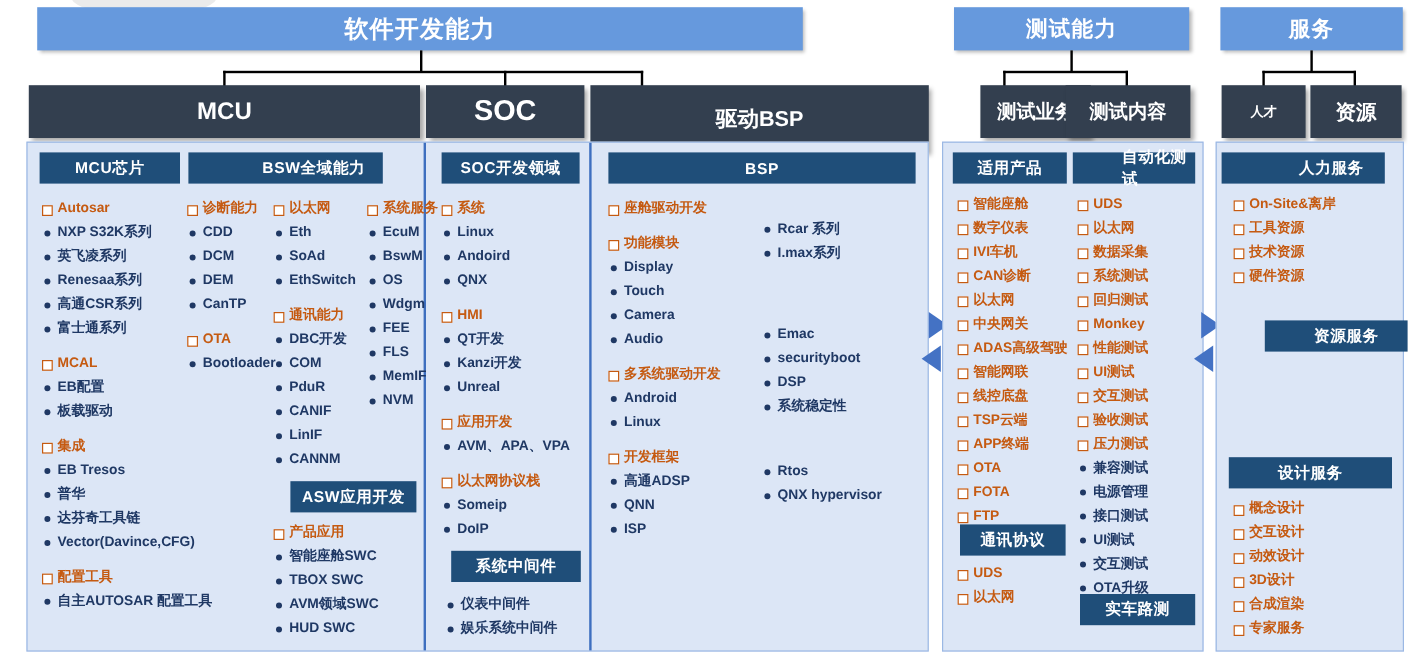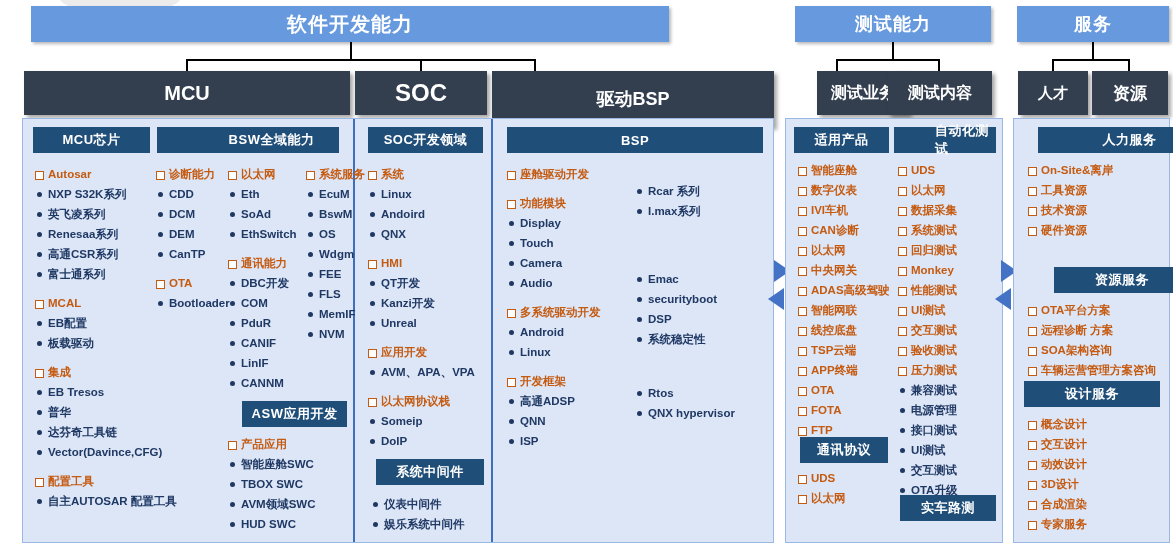--- a/index.html
+++ b/index.html
@@ -34,21 +34,21 @@
     font-weight:bold;
     display:flex; align-items:center; justify-content:center;
     box-shadow:3px 3px 4px rgba(0,0,0,.35);
     text-align:center;
   }
   #lvl2-mcu { left:24px;  top:71px; width:326px; height:44px; font-size:20px; }
   #lvl2-soc { left:355px; top:71px; width:132px; height:44px; font-size:24px; }
   #lvl2-bsp { left:492px; top:71px; width:282px; height:56px; font-size:18px; }
   #lvl2-tb  { left:817px; top:71px; width:92px;  height:44px; font-size:16px; }
   #lvl2-tc  { left:888px; top:71px; width:104px; height:44px; font-size:16px; }
-  #lvl2-rc  { left:1018px;top:71px; width:70px;  height:44px; font-size:15px; }
+  #lvl2-rc  { left:1018px;top:71px; width:70px;  height:44px; font-size:11px; }
   #lvl2-rs  { left:1092px;top:71px; width:76px;  height:44px; font-size:17px; }
 
   
   .ln { position:absolute; background:#000; }
 
   
   .panel {
     position:absolute;
     background:#DCE6F6;
     border:1px solid #9BB8E4;
@@ -151,21 +151,21 @@
   <div class="lvl2" id="lvl2-tb">测试业务</div>
   <div class="lvl2" id="lvl2-tc">测试内容</div>
   <div class="lvl2" id="lvl2-rc">人才</div>
   <div class="lvl2" id="lvl2-rs">资源</div>
 
   <div class="panel" id="panel-sw">
     <div class="vdiv" style="left:330px;"></div>
     <div class="vdiv" style="left:468px;"></div>
 
     <div class="sechead" style="left:10px;top:8px;width:117px;height:26px;">MCU芯片</div>
-    <div class="sechead" style="left:134px;top:8px;width:182px;height:26px;padding-left:47px;">BSW全域能力</div>
+    <div class="sechead" style="left:134px;top:8px;width:162px;height:26px;padding-left:47px;">BSW全域能力</div>
     <div class="sechead" style="left:219px;top:282px;width:105px;height:26px;">ASW应用开发</div>
     <div class="sechead" style="left:345px;top:8px;width:115px;height:26px;">SOC开发领域</div>
     <div class="sechead" style="left:353px;top:340px;width:108px;height:26px;">系统中间件</div>
     <div class="sechead" style="left:484px;top:8px;width:256px;height:26px;">BSP</div>
 
     <div class="col" style="left:12px;top:48px;width:120px;">
         <div class="item sq">
           <span class="mk"></span>
           <span class="tx">Autosar</span>
         </div>
@@ -683,21 +683,21 @@
           <span class="mk"></span>
           <span class="tx">OTA升级</span>
         </div>
       </div>
   </div>
 
   <div class="tri right" style="left:1001px;top:260px;"></div>
   <div class="tri left" style="left:995px;top:288px;"></div>
 
   <div class="panel" id="panel-svc">
-    <div class="sechead" style="left:24px;top:8px;width:136px;height:26px;padding-left:47px;">人力服务</div>
+    <div class="sechead" style="left:4px;top:8px;width:136px;height:26px;padding-left:47px;">人力服务</div>
     <div class="sechead" style="left:10px;top:148px;width:136px;height:26px;margin-left:30px;">资源服务</div>
     <div class="sechead" style="left:10px;top:262px;width:136px;height:26px;">设计服务</div>
 
     <div class="col" style="left:14px;top:44px;width:140px;">
         <div class="item sq">
           <span class="mk"></span>
           <span class="tx">On-Site&amp;离岸</span>
         </div>
         <div class="item sq">
           <span class="mk"></span>
@@ -705,38 +705,20 @@
         </div>
         <div class="item sq">
           <span class="mk"></span>
           <span class="tx">技术资源</span>
         </div>
         <div class="item sq">
           <span class="mk"></span>
           <span class="tx">硬件资源</span>
         </div>
       </div>
-    <div class="col" style="left:14px;top:184px;width:142px;">
-        <div class="item sq">
-          <span class="mk"></span>
-          <span class="tx">OTA平台方案</span>
-        </div>
-        <div class="item sq">
-          <span class="mk"></span>
-          <span class="tx">远程诊断 方案</span>
-        </div>
-        <div class="item sq">
-          <span class="mk"></span>
-          <span class="tx">SOA架构咨询</span>
-        </div>
-        <div class="item sq">
-          <span class="mk"></span>
-          <span class="tx">车辆运营管理方案咨询</span>
-        </div>
-      </div>
     <div class="col" style="left:14px;top:298px;width:140px;">
         <div class="item sq">
           <span class="mk"></span>
           <span class="tx">概念设计</span>
         </div>
         <div class="item sq">
           <span class="mk"></span>
           <span class="tx">交互设计</span>
         </div>
         <div class="item sq">

